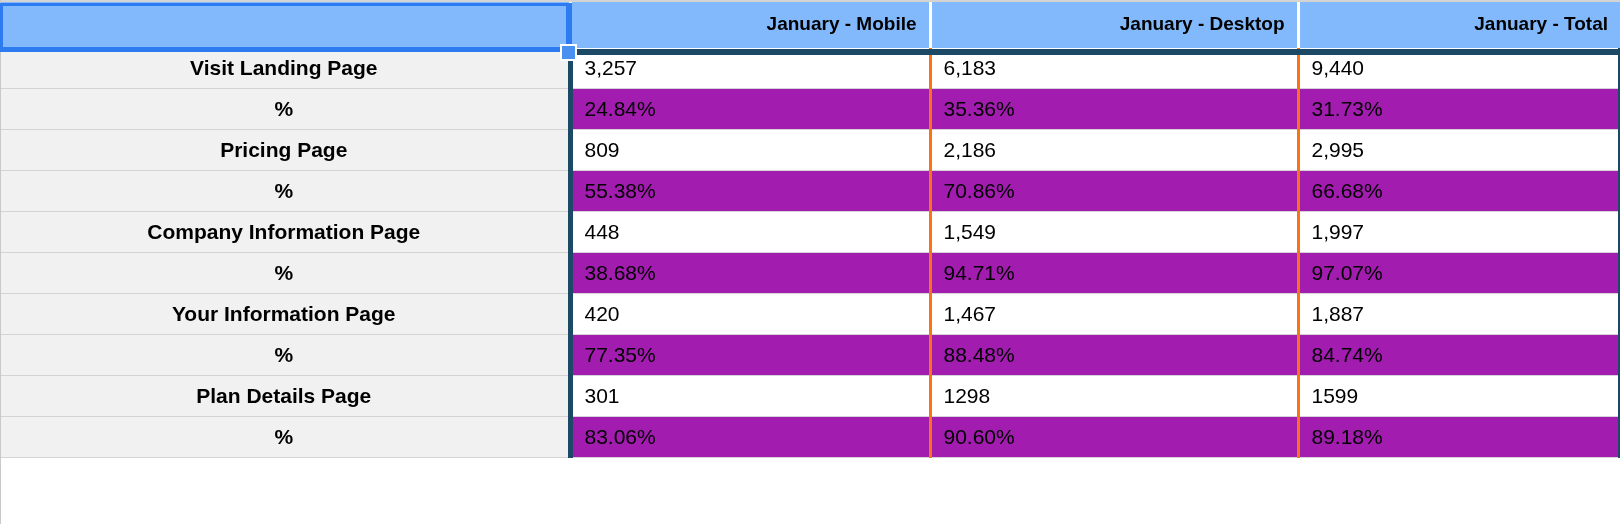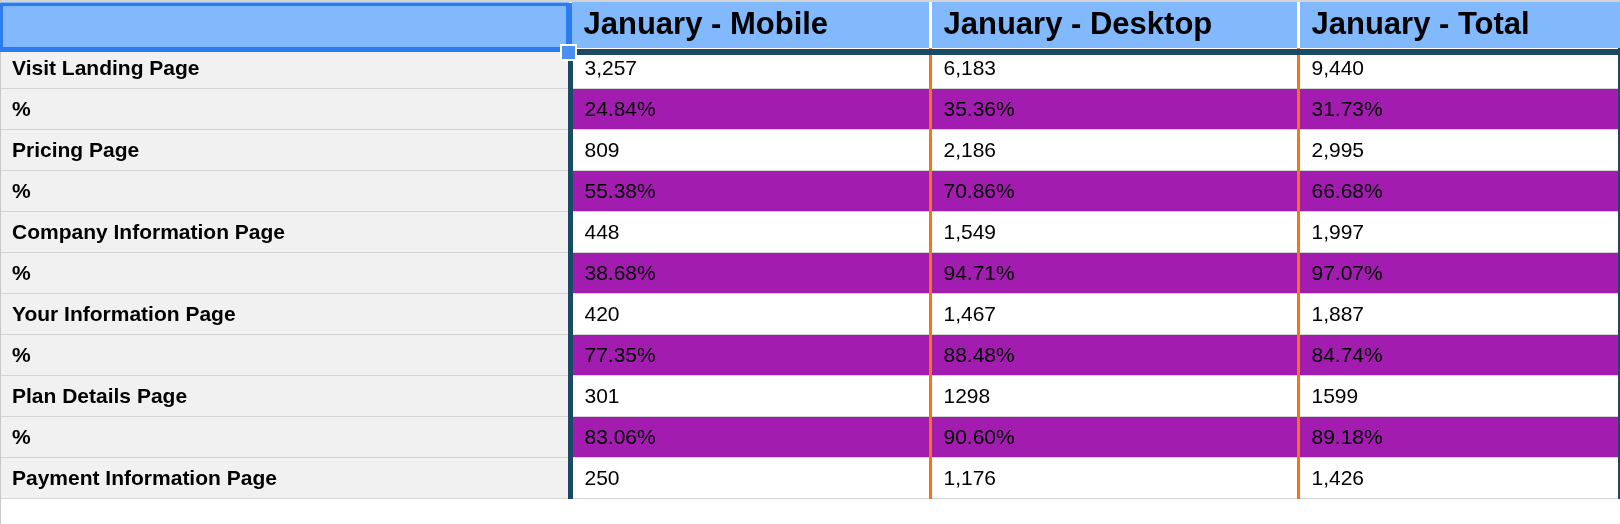--- a/index.html
+++ b/index.html
@@ -37,36 +37,36 @@
     white-space: nowrap;
     border-bottom: 1px solid #d4d4d4;
     vertical-align: middle;
     color: #000000;
   }
 
   
   tr.header-row td {
     background: #82b9fc;
     font-weight: bold;
-    text-align: left;
+    text-align: right;
     height: 48px;
     line-height: 48px;
     border-bottom: none;
-    font-size: 31px;
+    font-size: 19px;
   }
   tr.header-row td.label-col {
     background: #82b9fc;
   }
   tr.header-row td.sep {
     border-left: 3px solid #ffffff;
   }
 
   
   td.label-col {
-    text-align: left;
+    text-align: center;
     font-weight: bold;
     background: #f1f1f1;
     border-right: 0;
     font-size: 21px;
   }
 
   
   td.val {
     background: #ffffff;
     font-size: 21px;
@@ -254,26 +254,20 @@
         <td class="val mid-sep last-col">1599</td>
       </tr>
 
       <tr class="alt">
         <td class="label-col">%</td>
         <td class="val first-val">83.06%</td>
         <td class="val mid-sep">90.60%</td>
         <td class="val mid-sep last-col">89.18%</td>
       </tr>
 
-      <tr>
-        <td class="label-col">Payment Information Page</td>
-        <td class="val first-val">250</td>
-        <td class="val mid-sep">1,176</td>
-        <td class="val mid-sep last-col">1,426</td>
-      </tr>
 
     </tbody>
   </table>
 
   <div class="hdr-top-edge"></div>
   <div class="hdr-left-edge"></div>
   <div class="hdr-underline"></div>
   <div class="hdr-col-div"></div>
   <div class="sel-top"></div>
   <div class="sel-handle"></div>

